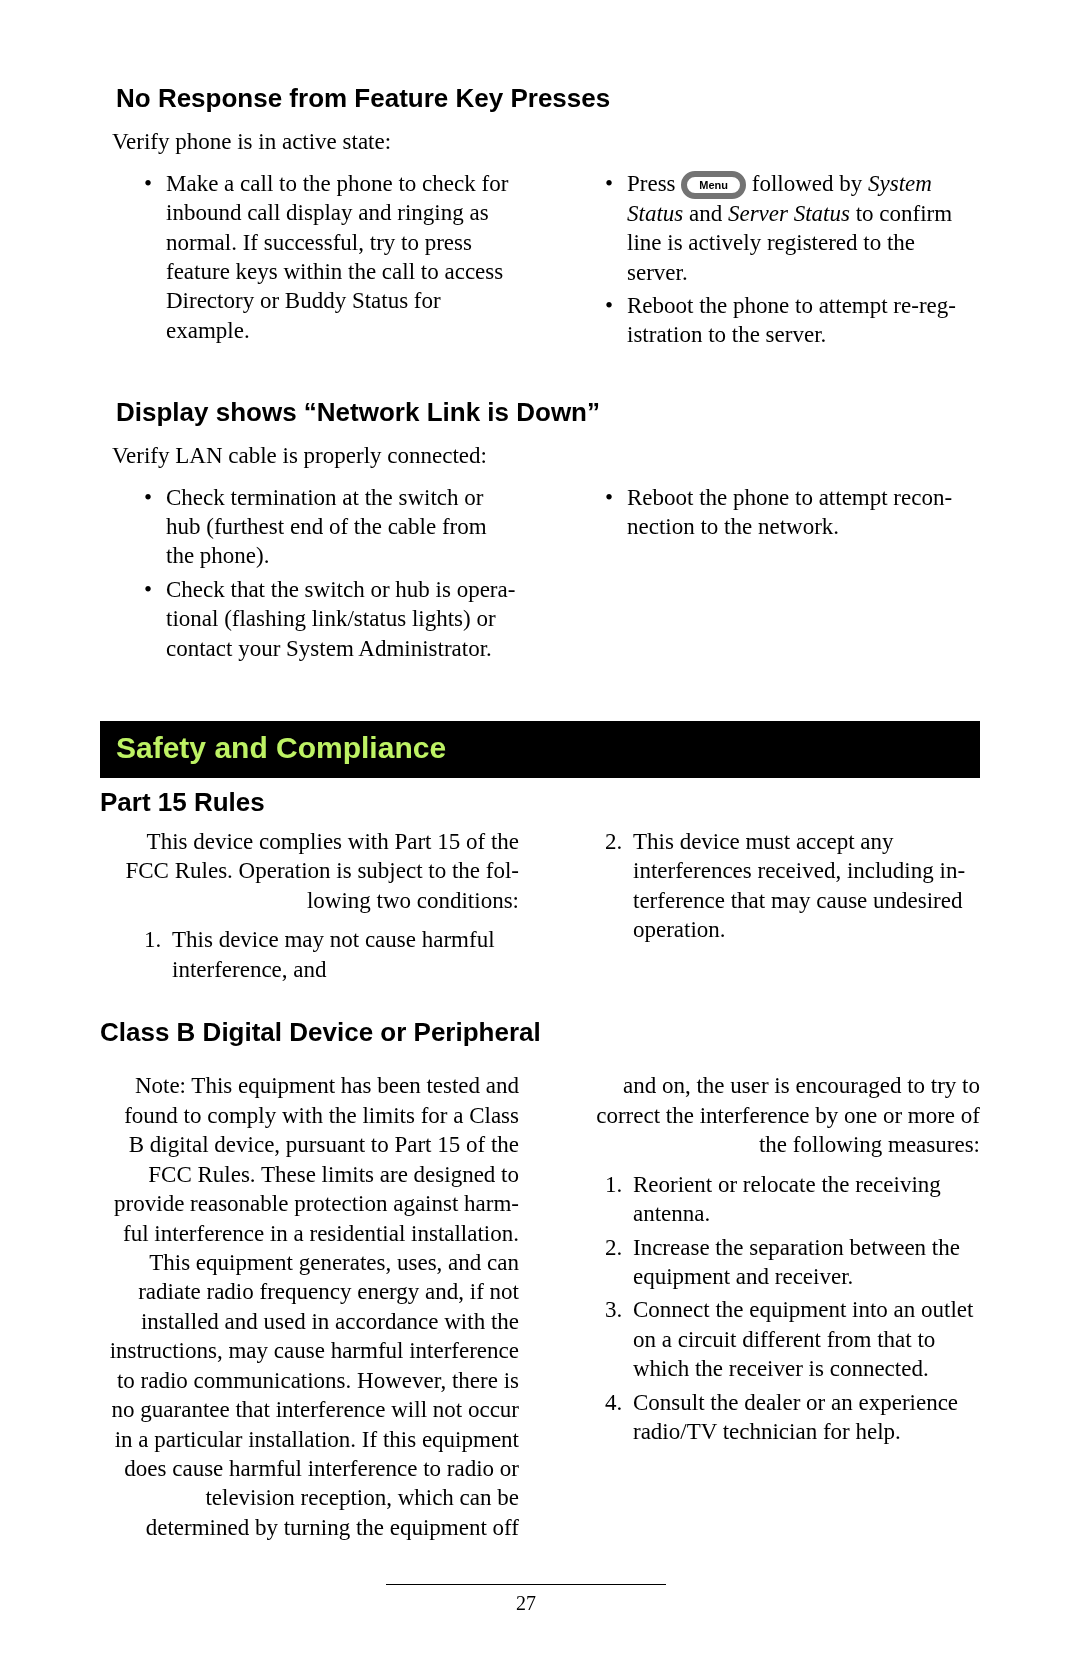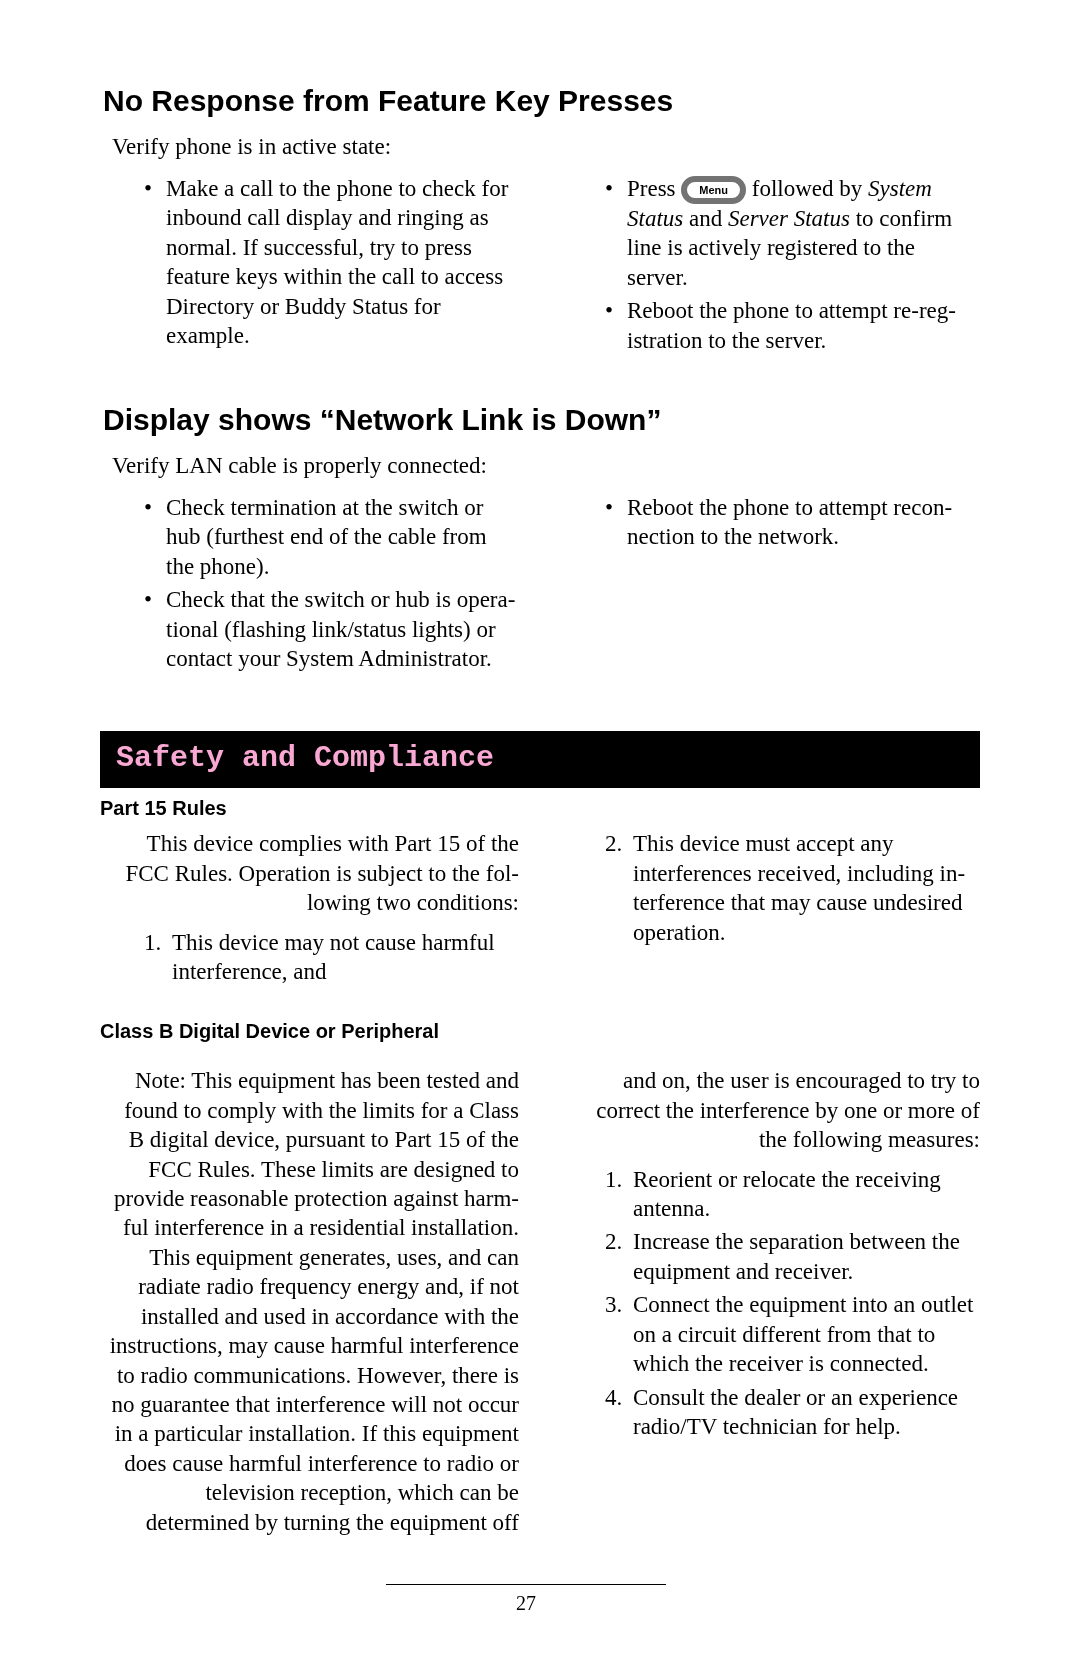--- a/index.html
+++ b/index.html
@@ -16,27 +16,27 @@
     padding: 82px 100px 40px 100px;
     position: relative;
     font-family: "Times New Roman", Times, serif;
     color: #000;
     font-size: 23px;
     line-height: 1.28;
   }
   .h3 {
     font-family: Arial, Helvetica, sans-serif;
     font-weight: 900;
-    font-size: 30px;
-    margin: 0 0 12px 3px;
+    font-size: 26px;
+    margin: 0 0 12px 16px;
   }
   .h2 {
     font-family: Arial, Helvetica, sans-serif;
     font-weight: 900;
-    font-size: 20px;
+    font-size: 26px;
     margin: 0 0 8px 0;
   }
   .lead {
     margin: 0 0 12px 12px;
   }
   .twocol {
     display: flex;
     gap: 42px;
   }
   .col {
@@ -80,22 +80,22 @@
     padding: 0 12px 0 12px;
     font-family: Arial, Helvetica, sans-serif;
     font-size: 11px;
     font-weight: 900;
     line-height: 16px;
     vertical-align: 2px;
   }
   .italic { font-style: italic; }
   .black-bar {
     background: #000;
-    color: #f9a8d4;
-    font-family: Liberation Mono, monospace;
+    color: #bef264;
+    font-family: Liberation Sans, sans-serif;
     font-weight: 900;
     font-size: 30px;
     padding: 8px 3px 10px 16px;
     margin: 54px 0 8px 0;
   }
   .section-gap { height: 42px; }
   .footer {
     position: absolute;
     bottom: 52px;
     left: 0;

